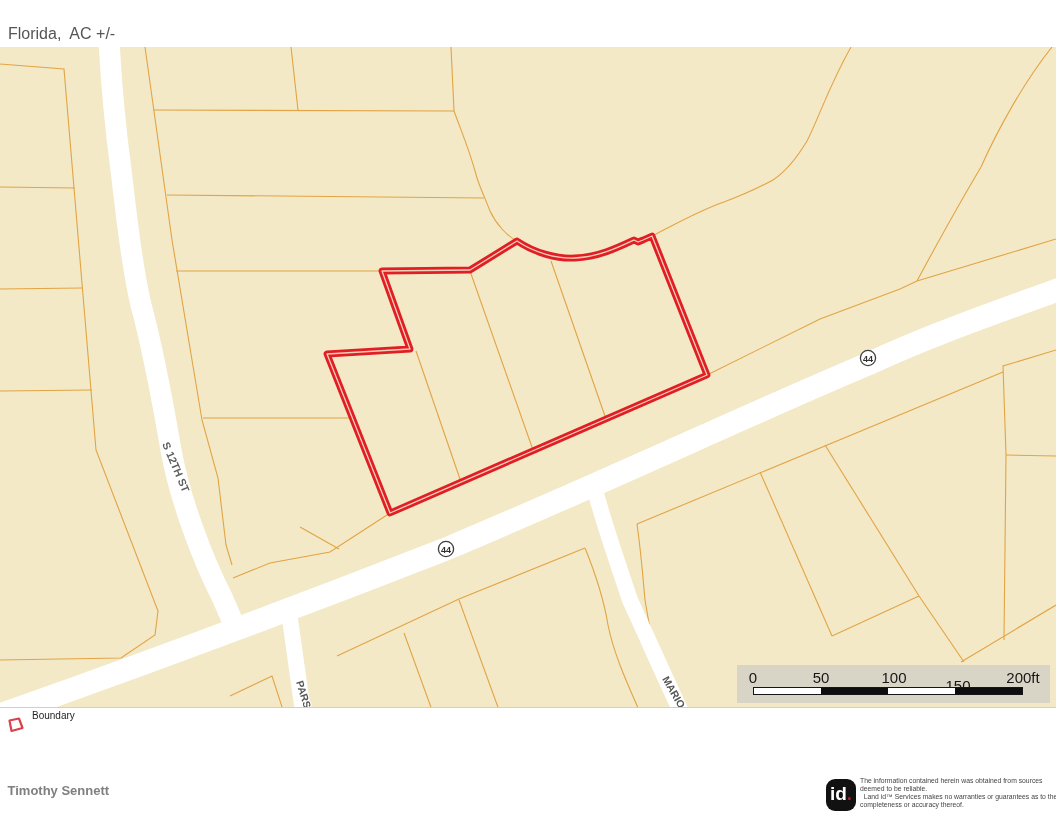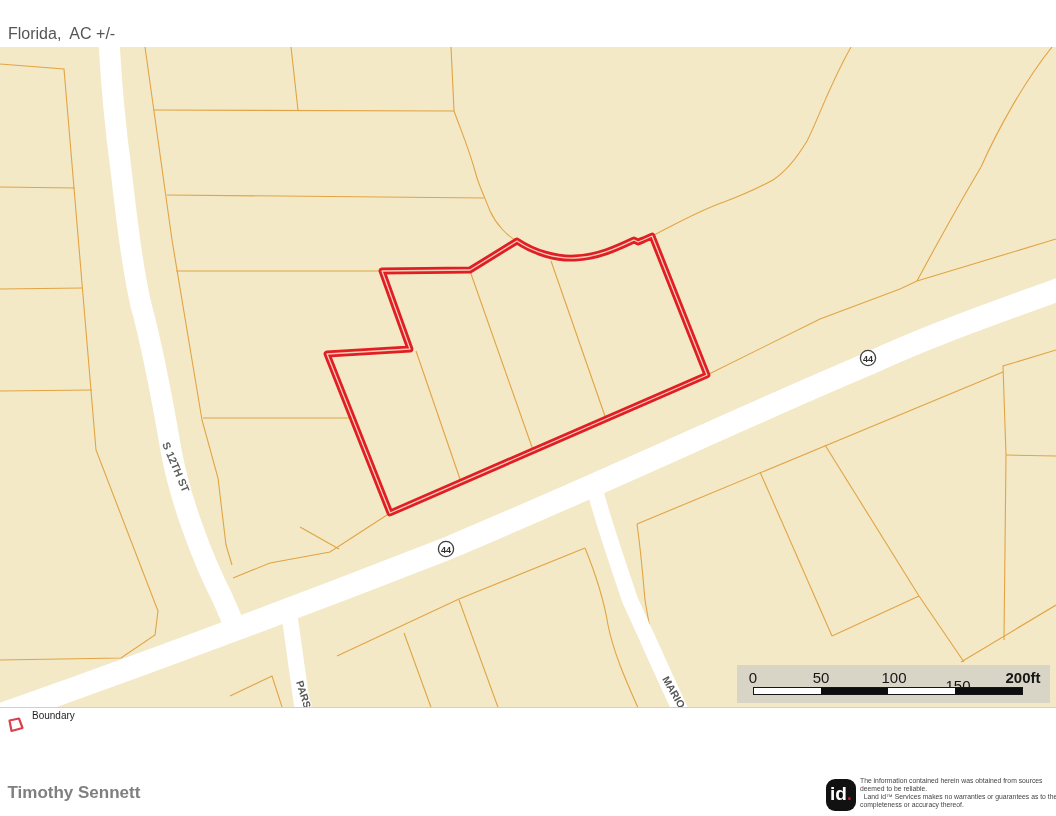--- a/index.html
+++ b/index.html
@@ -120,32 +120,32 @@
 </svg>
 </div>
 
 <div class="abs" style="left:737px;top:665px;width:313px;height:38px;background:rgba(211,209,199,0.84);">
 
   <div class="abs" style="left:0;top:4px;width:313px;height:16px;font-size:15px;color:#161616;">
     <span class="abs" style="left:16px;transform:translateX(-50%);">0</span>
     <span class="abs" style="left:84px;transform:translateX(-50%);">50</span>
     <span class="abs" style="left:157px;transform:translateX(-50%);">100</span>
     <span class="abs" style="left:221px;transform:translateX(-50%);margin-top:8px;">150</span>
-    <span class="abs" style="left:286px;transform:translateX(-50%);font-weight:bold;">200ft</span>
+    <span class="abs" style="left:286px;transform:translateX(-50%);">200ft</span>
   </div>
 
   <div class="abs" style="left:16px;top:21.5px;width:270px;height:8px;border:1px solid #161616;box-sizing:border-box;background:#fff;">
     <div class="abs" style="left:25%;top:0;width:25%;height:100%;background:#0d0d0d;"></div>
     <div class="abs" style="left:75%;top:0;width:25%;height:100%;background:#0d0d0d;"></div>
   </div>
 </div>
 
 <svg class="abs" style="left:6px;top:716px;" width="20" height="18" viewBox="0 0 20 18">
   <path d="M3.5,4.5 L13,2.5 L16.5,12 L5.5,15 Z" fill="#ffffff" stroke="#d8434b" stroke-width="2.2" stroke-linejoin="round"></path>
 </svg>
 
 <div class="abs" style="left:32px;top:710px;font-size:10px;color:#1f1f1f;">Boundary</div>
 
-<div class="abs" style="left:7.5px;top:783px;font-size:17px;font-weight:bold;color:#7f7f7f;">Timothy Sennett</div>
+<div class="abs" style="left:7.5px;top:783px;font-size:13px;font-weight:bold;color:#7f7f7f;">Timothy Sennett</div>
 
 <div class="abs" style="left:826px;top:779px;width:30px;height:32px;background:#111111;border-radius:9px;color:#ffffff;font-size:19px;font-weight:bold;text-align:center;line-height:30px;">id<span style="color:#a6192e;">.</span></div>
 
 <div class="abs" style="left:860px;top:777px;width:200px;font-size:6.8px;line-height:7.9px;color:#454545;">The information contained herein was obtained from sources<br>deemed to be reliable.<br>&nbsp; Land id™ Services makes no warranties or guarantees as to the<br>completeness or accuracy thereof.</div>
 
 </body></html>

